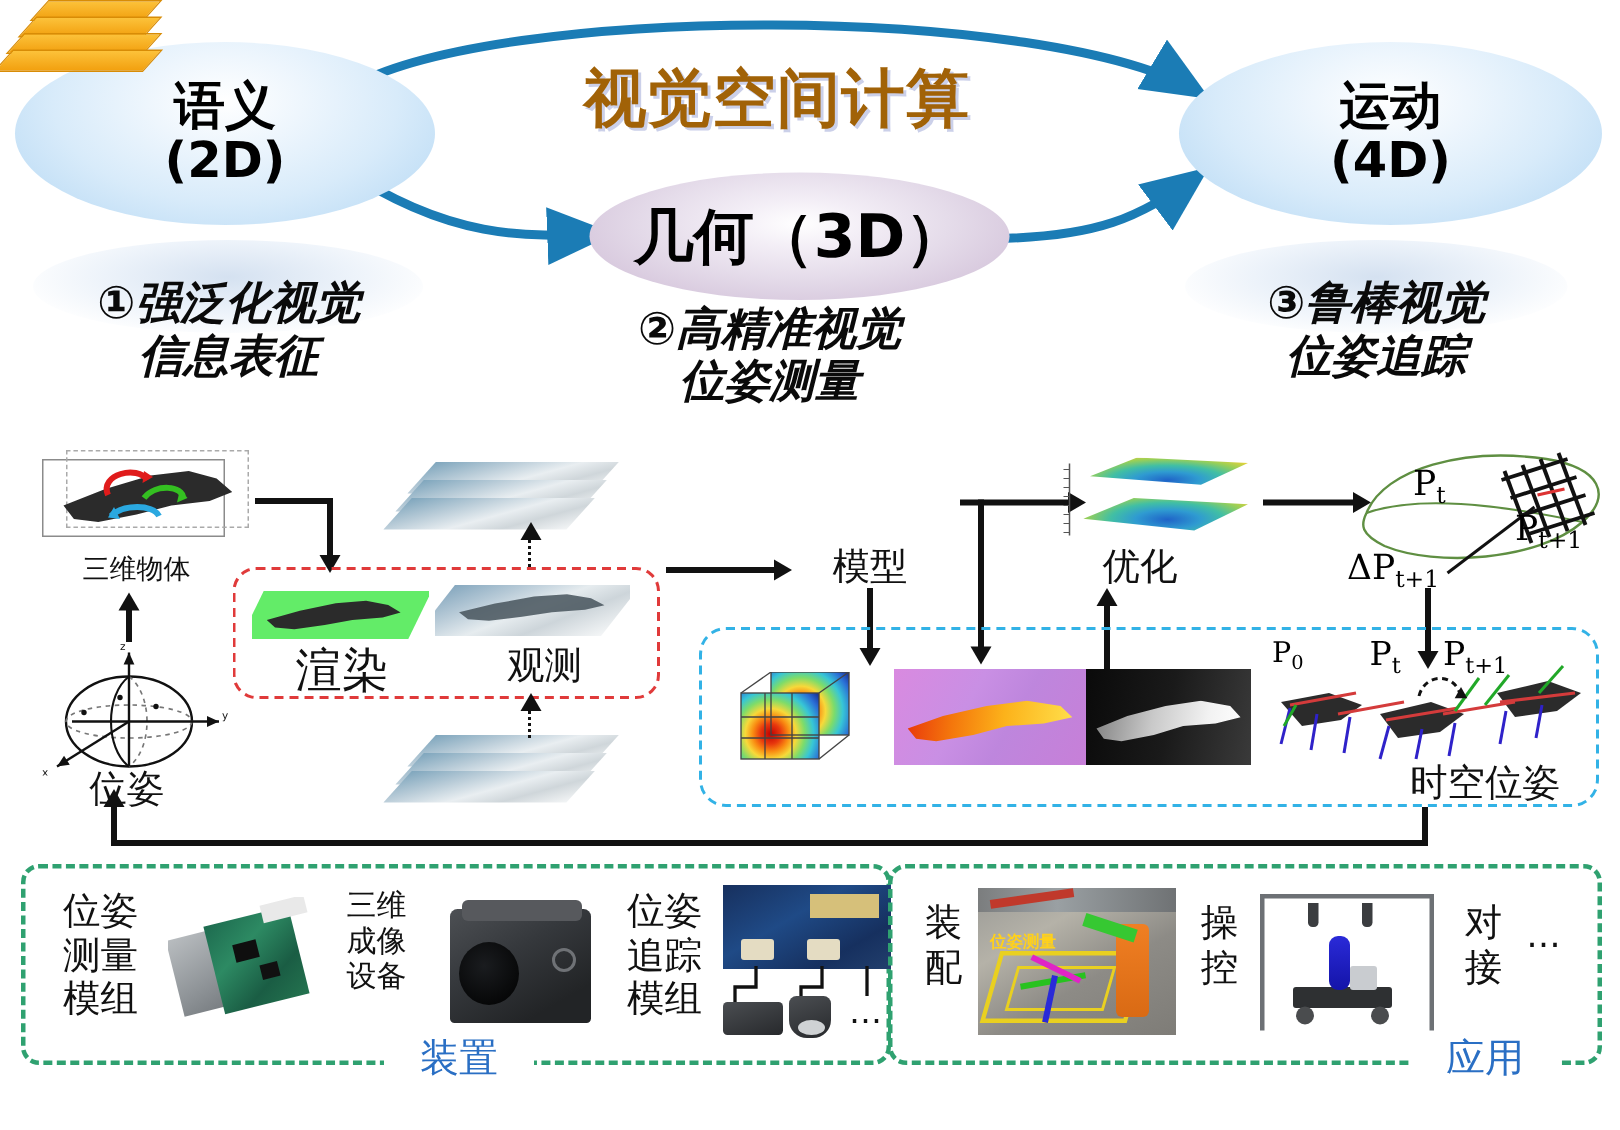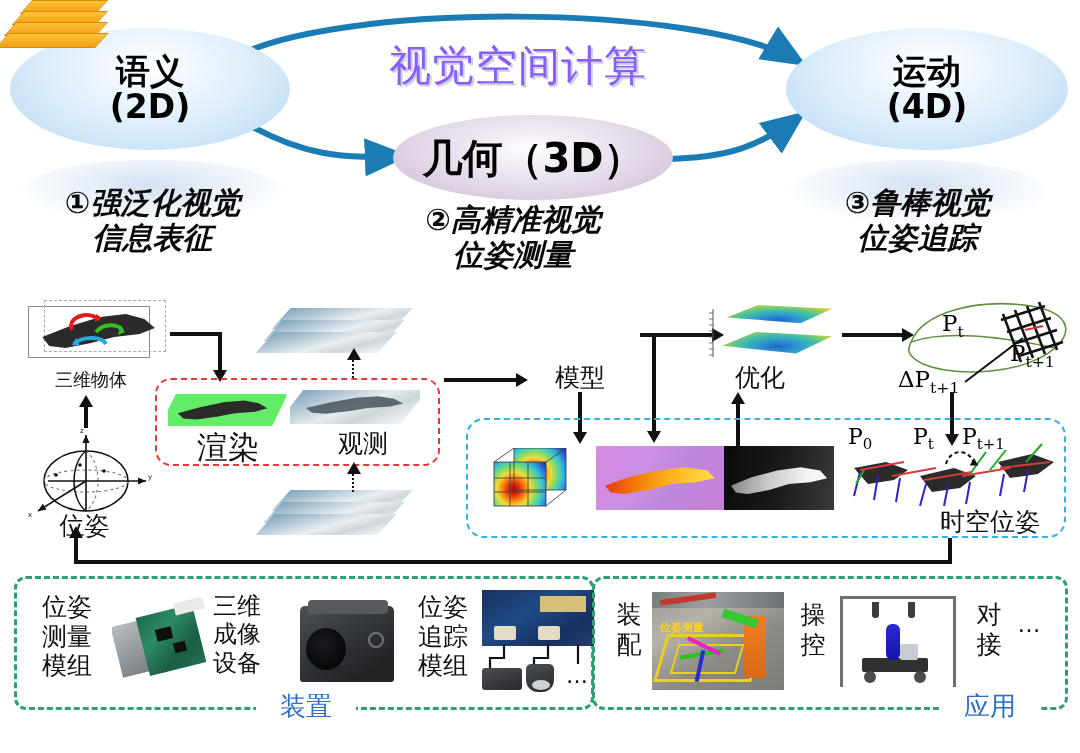--- a/index.html
+++ b/index.html
@@ -18,21 +18,21 @@
   }
   .ell-purple{
     background:radial-gradient(ellipse at 50% 40%, #ffffff 0%, #f3eef6 22%, #e5dcea 50%, #d7c8dd 78%, #cdbcd4 100%);
   }
   .ell-shadow{
     background:radial-gradient(ellipse at 50% 40%, rgba(205,220,238,.85) 0%, rgba(222,233,246,.55) 45%, rgba(255,255,255,0) 78%);
   }
 
   
   .main-title{
-    position:absolute;color:#8b5cf6;font-weight:normal;letter-spacing:1px;
+    position:absolute;color:#a16207;font-weight:bold;letter-spacing:1px;
     text-shadow:2px 2px 0 rgba(160,170,215,.55);
     white-space:nowrap;
   }
 
   
   .cap{
     position:absolute;text-align:center;color:#0a0a0a;font-weight:bold;line-height:1.16;
     white-space:pre-line;
     font-style:italic;
   }
@@ -361,21 +361,21 @@
     </g>
     <g stroke="#21a828" stroke-width="2">
       <line x1="14" y1="30" x2="6" y2="44"></line>
       <line x1="120" y1="34" x2="136" y2="12"></line>
       <line x1="140" y1="30" x2="156" y2="10"></line>
       <line x1="176" y1="22" x2="192" y2="4"></line>
     </g>
     <path d="M96,24 C100,8 122,8 124,26" fill="none" stroke="#111" stroke-width="2" stroke-dasharray="4 3"></path>
     <path d="M124,26 l-4.2,-7.5 l8.4,0 z" fill="#111" transform="rotate(180 124 22)"></path>
   </svg>
-  <div class="math" style="left:848px;top:424px;font-size:22px;">
+  <div class="math" style="left:848px;top:424px;font-size:19px;">
     <span>P</span><sub>0</sub>
   </div>
   <div class="math" style="left:913px;top:424px;font-size:22px;">
     <span>P</span><sub>t</sub>
   </div>
   <div class="math" style="left:962px;top:424px;font-size:22px;">
     <span>P</span><sub>t+1</sub>
   </div>
   <div class="lbl" style="left:890px;top:508px;width:200px;font-size:25px;">时空位姿</div>
 
@@ -391,21 +391,21 @@
 测量
 模组</div>
   <div class="pic" style="left:112px;top:598px;width:96px;height:86px;">
     <div class="metalbar" style="left:4px;top:22px;width:54px;height:52px;transform:rotate(-14deg);"></div>
     <div class="pcb" style="left:30px;top:12px;width:58px;height:60px;transform:rotate(-14deg);"></div>
     <div class="abs" style="left:62px;top:2px;width:30px;height:12px;background:#e9e9e9;transform:rotate(-14deg);"></div>
     <div class="abs" style="left:44px;top:30px;width:16px;height:12px;background:#0f0f0f;transform:rotate(-14deg);"></div>
     <div class="abs" style="left:62px;top:44px;width:12px;height:10px;background:#111;transform:rotate(-14deg);"></div>
   </div>
 
-  <div class="hwtext lbl" style="left:198px;top:592px;width:78px;font-size:24px;line-height:1.18;">三维
+  <div class="hwtext lbl" style="left:212px;top:592px;width:78px;font-size:20px;line-height:1.18;">三维
 成像
 设备</div>
   <div class="pic" style="left:294px;top:596px;width:108px;height:90px;">
     <div class="scanner" style="left:6px;top:10px;width:94px;height:76px;"></div>
     <div class="abs" style="left:14px;top:4px;width:80px;height:14px;background:#57595d;border-radius:4px;"></div>
     <div class="scannerlens" style="left:12px;top:32px;width:40px;height:42px;"></div>
     <div class="abs" style="left:74px;top:36px;width:12px;height:12px;border-radius:50%;border:2px solid #6f7276;"></div>
   </div>
 
   <div class="hwtext lbl" style="left:404px;top:592px;width:78px;font-size:25px;line-height:1.18;">位姿

